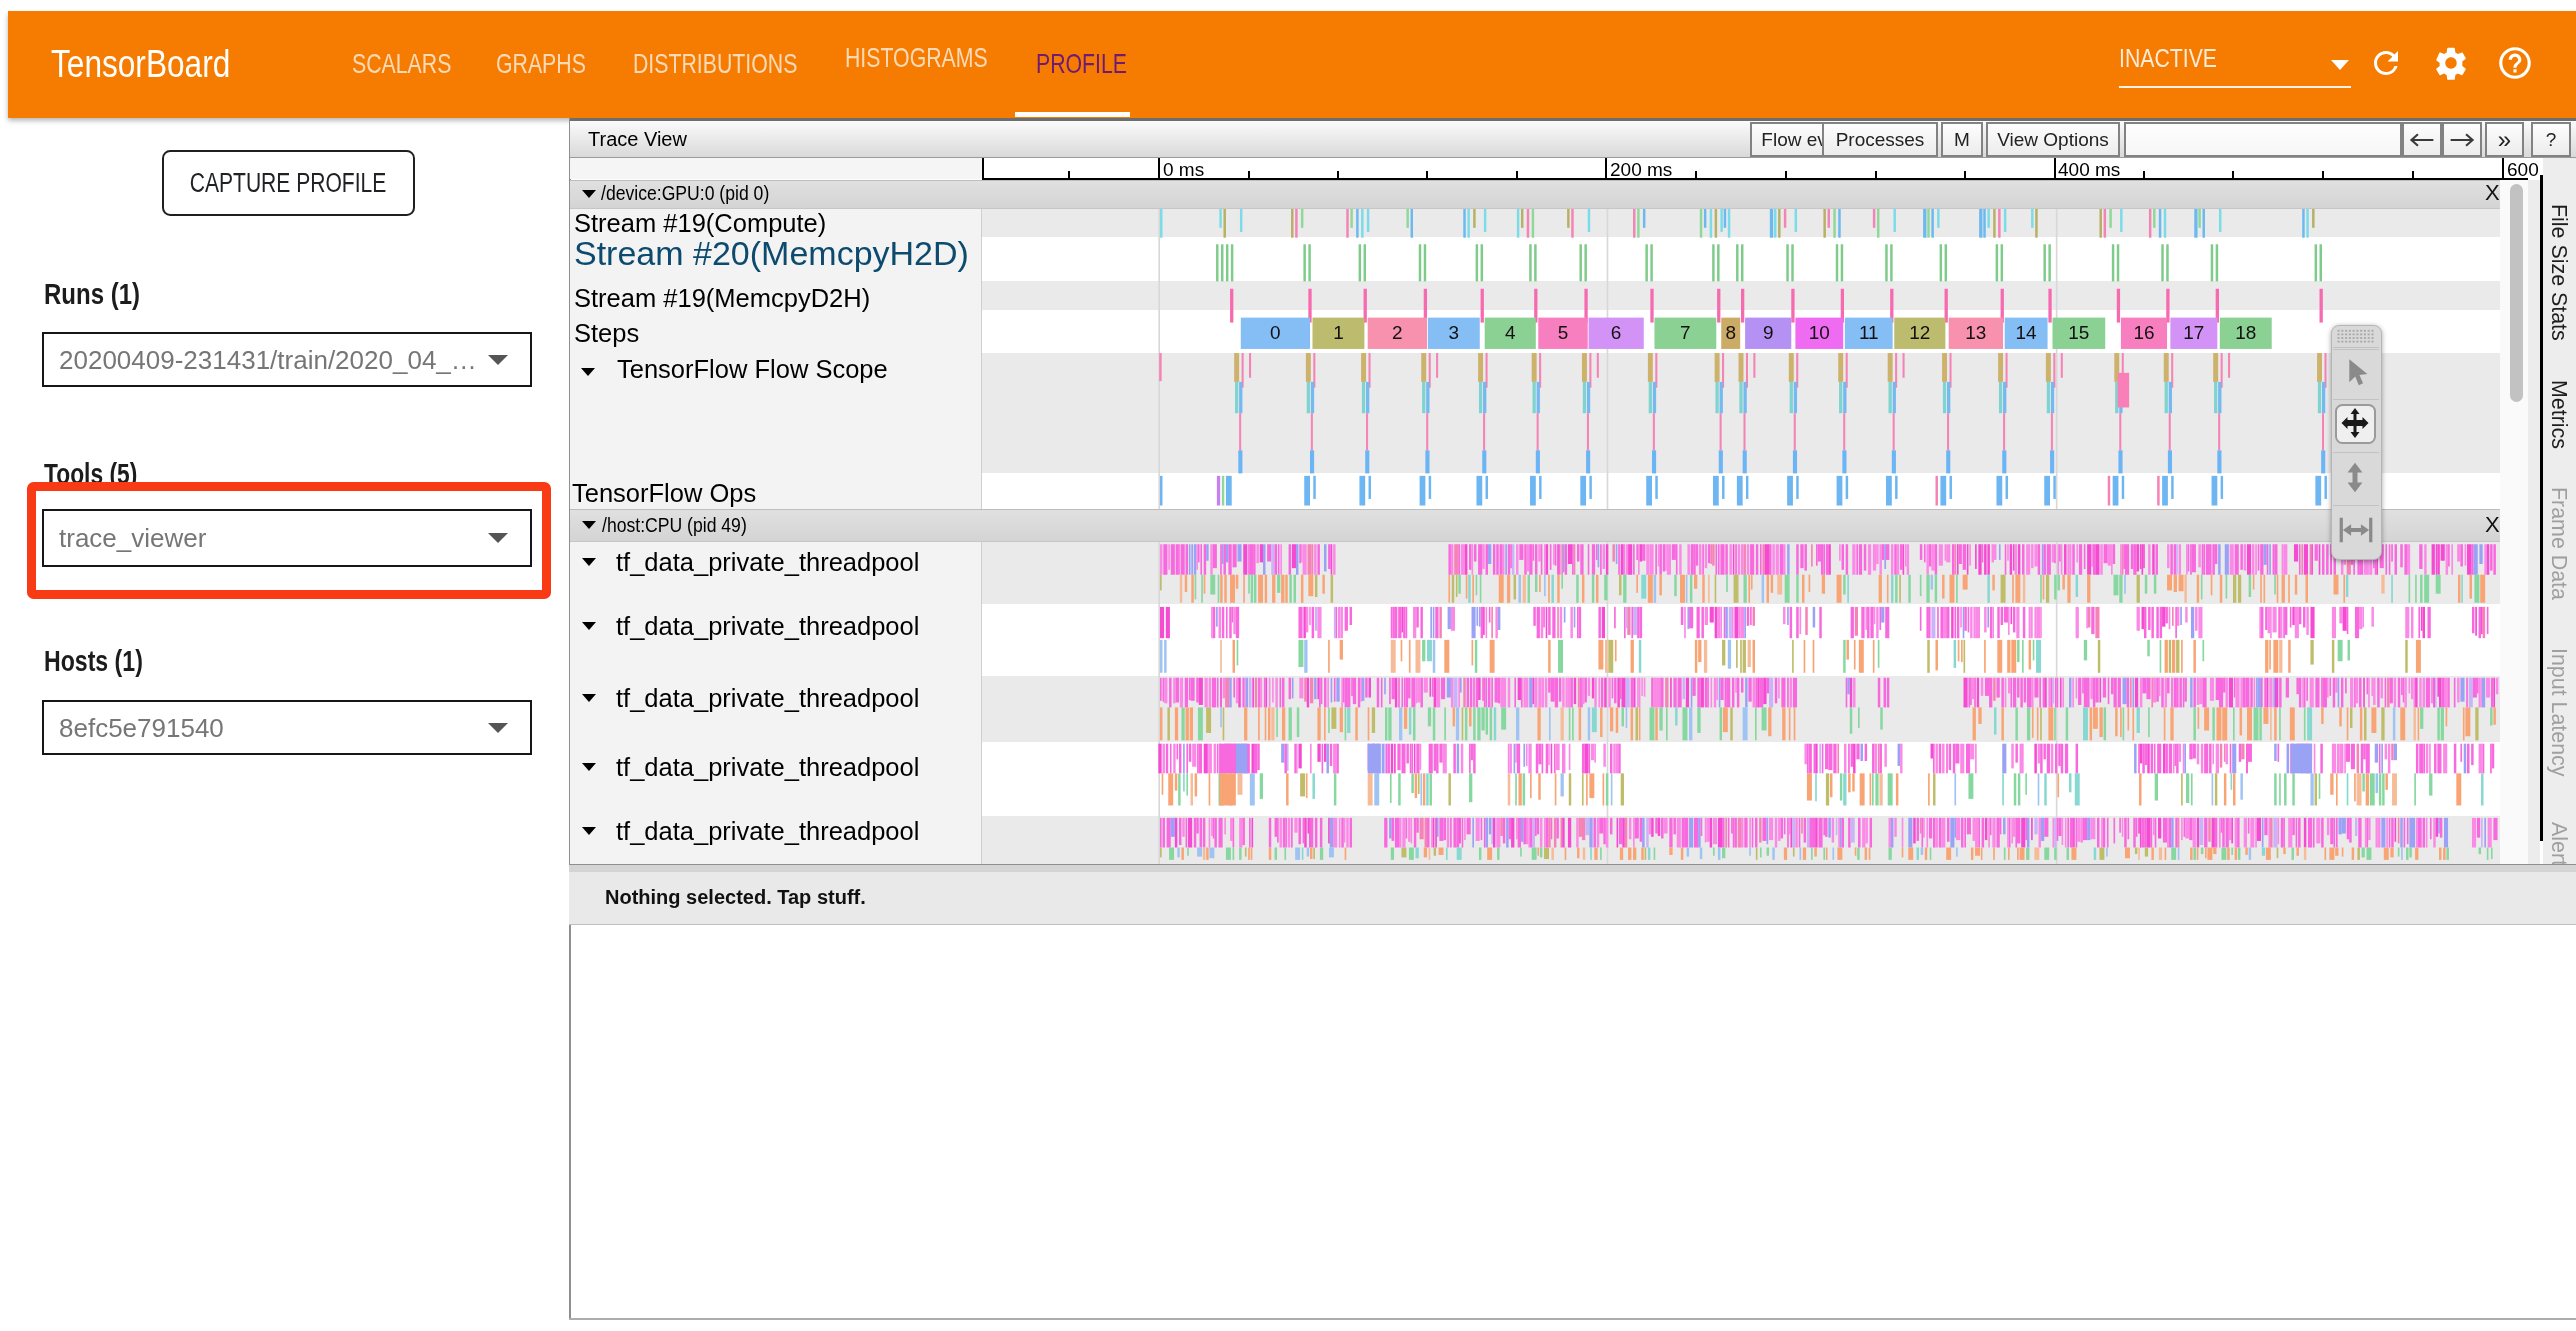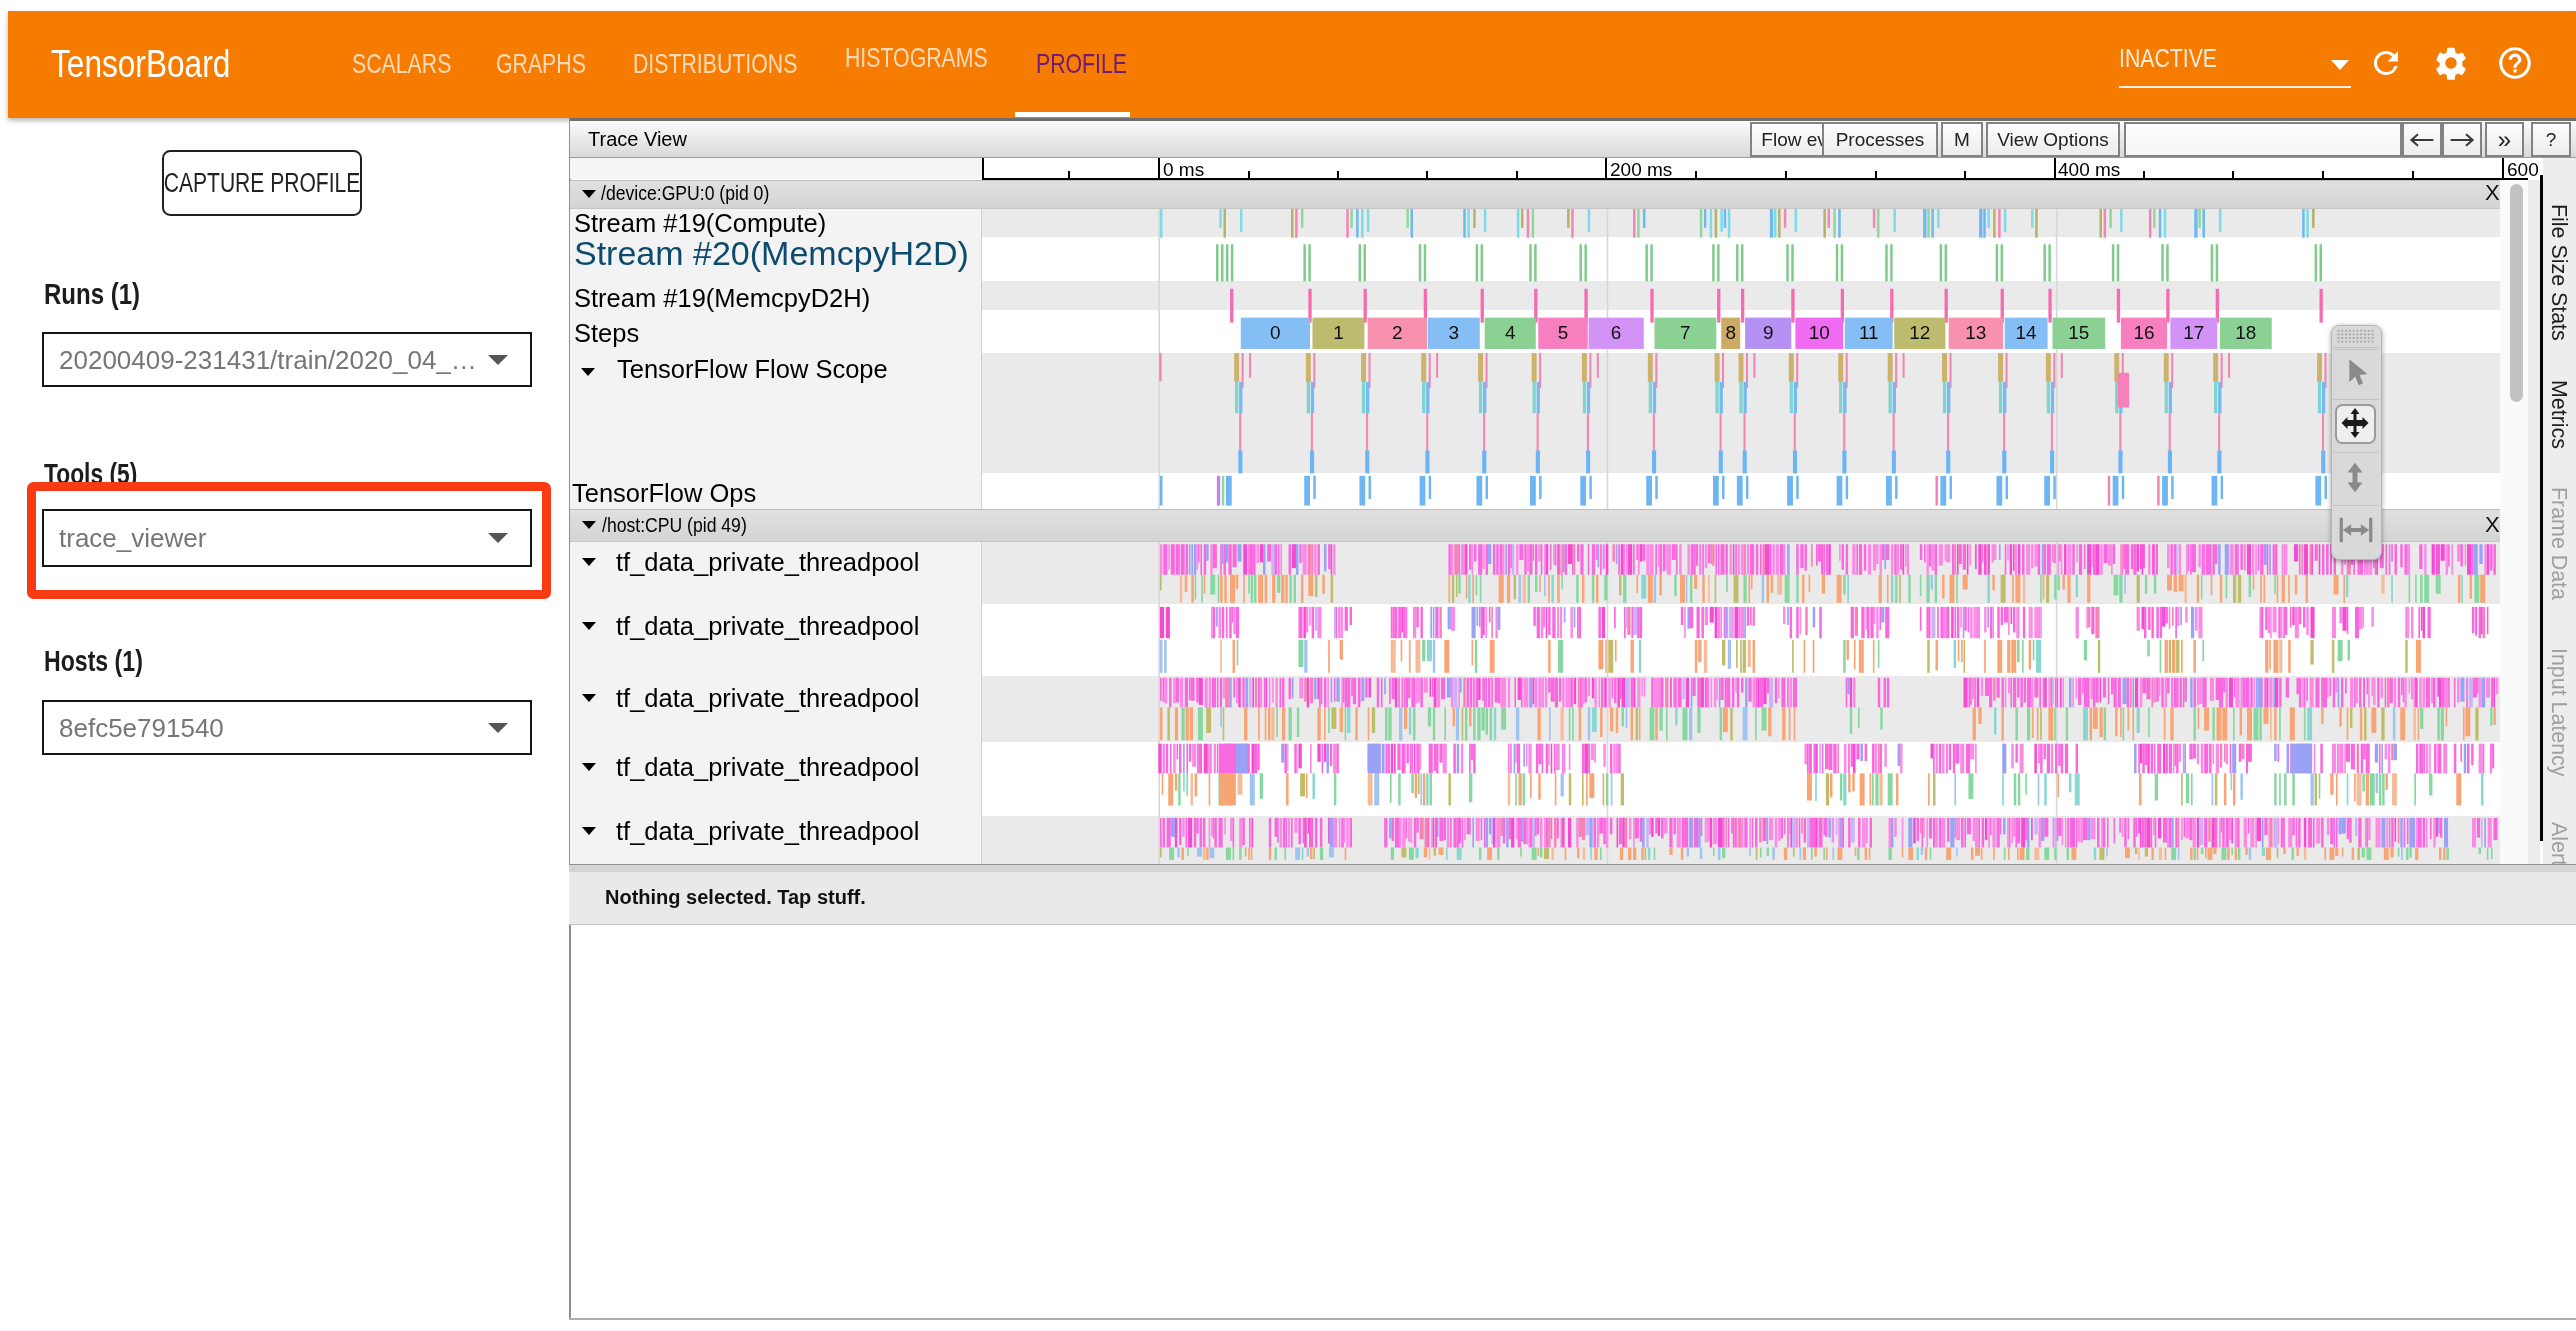--- a/index.html
+++ b/index.html
@@ -34,21 +34,21 @@
     </div>
     <svg width="36" height="36" viewBox="0 0 24 24" style="position:absolute;left:2368px;top:45px">
       <path fill="#fff" d="M17.65 6.35A7.96 7.96 0 0 0 12 4c-4.42 0-7.99 3.58-7.99 8s3.57 8 7.99 8c3.73 0 6.84-2.55 7.73-6h-2.08A5.99 5.99 0 0 1 12 18c-3.31 0-6-2.69-6-6s2.69-6 6-6c1.66 0 3.14.69 4.22 1.78L13 11h7V4l-2.35 2.35z"></path>
     </svg>
     <svg width="38" height="38" viewBox="0 0 24 24" style="position:absolute;left:2432px;top:44px">
       <path fill="#fff" d="M19.14 12.94c.04-.3.06-.61.06-.94 0-.32-.02-.64-.07-.94l2.03-1.58c.18-.14.23-.41.12-.61l-1.92-3.32c-.12-.22-.37-.29-.59-.22l-2.39.96c-.5-.38-1.03-.7-1.62-.94l-.36-2.54c-.04-.24-.24-.41-.48-.41h-3.84c-.24 0-.43.17-.47.41l-.36 2.54c-.59.24-1.13.57-1.62.94l-2.39-.96c-.22-.08-.47 0-.59.22L2.74 9.87c-.12.21-.08.47.12.61l2.03 1.58c-.05.3-.09.63-.09.94s.02.64.07.94l-2.03 1.58c-.18.14-.23.41-.12.61l1.92 3.32c.12.22.37.29.59.22l2.39-.96c.5.38 1.03.7 1.62.94l.36 2.54c.05.24.24.41.48.41h3.84c.24 0 .44-.17.47-.41l.36-2.54c.59-.24 1.13-.56 1.62-.94l2.39.96c.22.08.47 0 .59-.22l1.92-3.32c.12-.22.07-.47-.12-.61l-2.01-1.58zM12 15.6c-1.98 0-3.6-1.62-3.6-3.6s1.62-3.6 3.6-3.6 3.6 1.62 3.6 3.6-1.62 3.6-3.6 3.6z"></path>
     </svg>
     <svg width="38" height="38" viewBox="0 0 24 24" style="position:absolute;left:2496px;top:44px">
       <path fill="#fff" d="M11 18h2v-2h-2v2zm1-16C6.48 2 2 6.48 2 12s4.48 10 10 10 10-4.48 10-10S17.52 2 12 2zm0 18c-4.41 0-8-3.59-8-8s3.59-8 8-8 8 3.59 8 8-3.59 8-8 8zm0-14c-2.21 0-4 1.79-4 4h2c0-1.1.9-2 2-2s2 .9 2 2c0 2-3 1.75-3 5h2c0-2.25 3-2.5 3-5 0-2.21-1.79-4-4-4z"></path>
     </svg>
-<div style="position:absolute;left:162px;top:150px;width:200px;height:66px;border:2.1px solid #1f1f1f;border-radius:8.2px;box-sizing:border-box;display:flex;align-items:center;justify-content:center;font-size:27px;color:#202124">
+<div style="position:absolute;left:162px;top:150px;width:253px;height:66px;border:2.1px solid #1f1f1f;border-radius:8.2px;box-sizing:border-box;display:flex;align-items:center;justify-content:center;font-size:27px;color:#202124">
       <span style="transform:scaleX(.78);display:inline-block;white-space:nowrap">CAPTURE PROFILE</span>
     </div>
     <div style="position:absolute;left:44px;top:277px;font-size:30px;font-weight:bold;color:#1c1c1c;white-space:nowrap;transform:scaleX(0.8);transform-origin:0 0">Runs (1)</div>
     <div style="position:absolute;left:42px;top:332px;width:490px;height:55px;border:2.1px solid #161616;box-sizing:border-box;background:#fff"></div>
     <div style="position:absolute;left:59px;top:360px;transform:translateY(-50%);font-size:26px;color:#767676;white-space:nowrap">20200409-231431/train/2020_04_…</div>
     <div style="position:absolute;left:488px;top:355px;width:0;height:0;border-left:10px solid transparent;border-right:10px solid transparent;border-top:10.7px solid #555"></div>
     <div style="position:absolute;left:44px;top:457px;font-size:30px;font-weight:bold;color:#1c1c1c;white-space:nowrap;transform:scaleX(0.76);transform-origin:0 0">Tools (5)</div>
     <div style="position:absolute;left:27px;top:482px;width:524px;height:117px;border:9px solid #f83b15;border-radius:6.6px;box-sizing:border-box"></div>
     <div style="position:absolute;left:42px;top:509px;width:490px;height:58px;border:2.1px solid #161616;box-sizing:border-box;background:#fff"></div>
     <div style="position:absolute;left:59px;top:538px;transform:translateY(-50%);font-size:26px;color:#767676;white-space:nowrap">trace_viewer</div>

